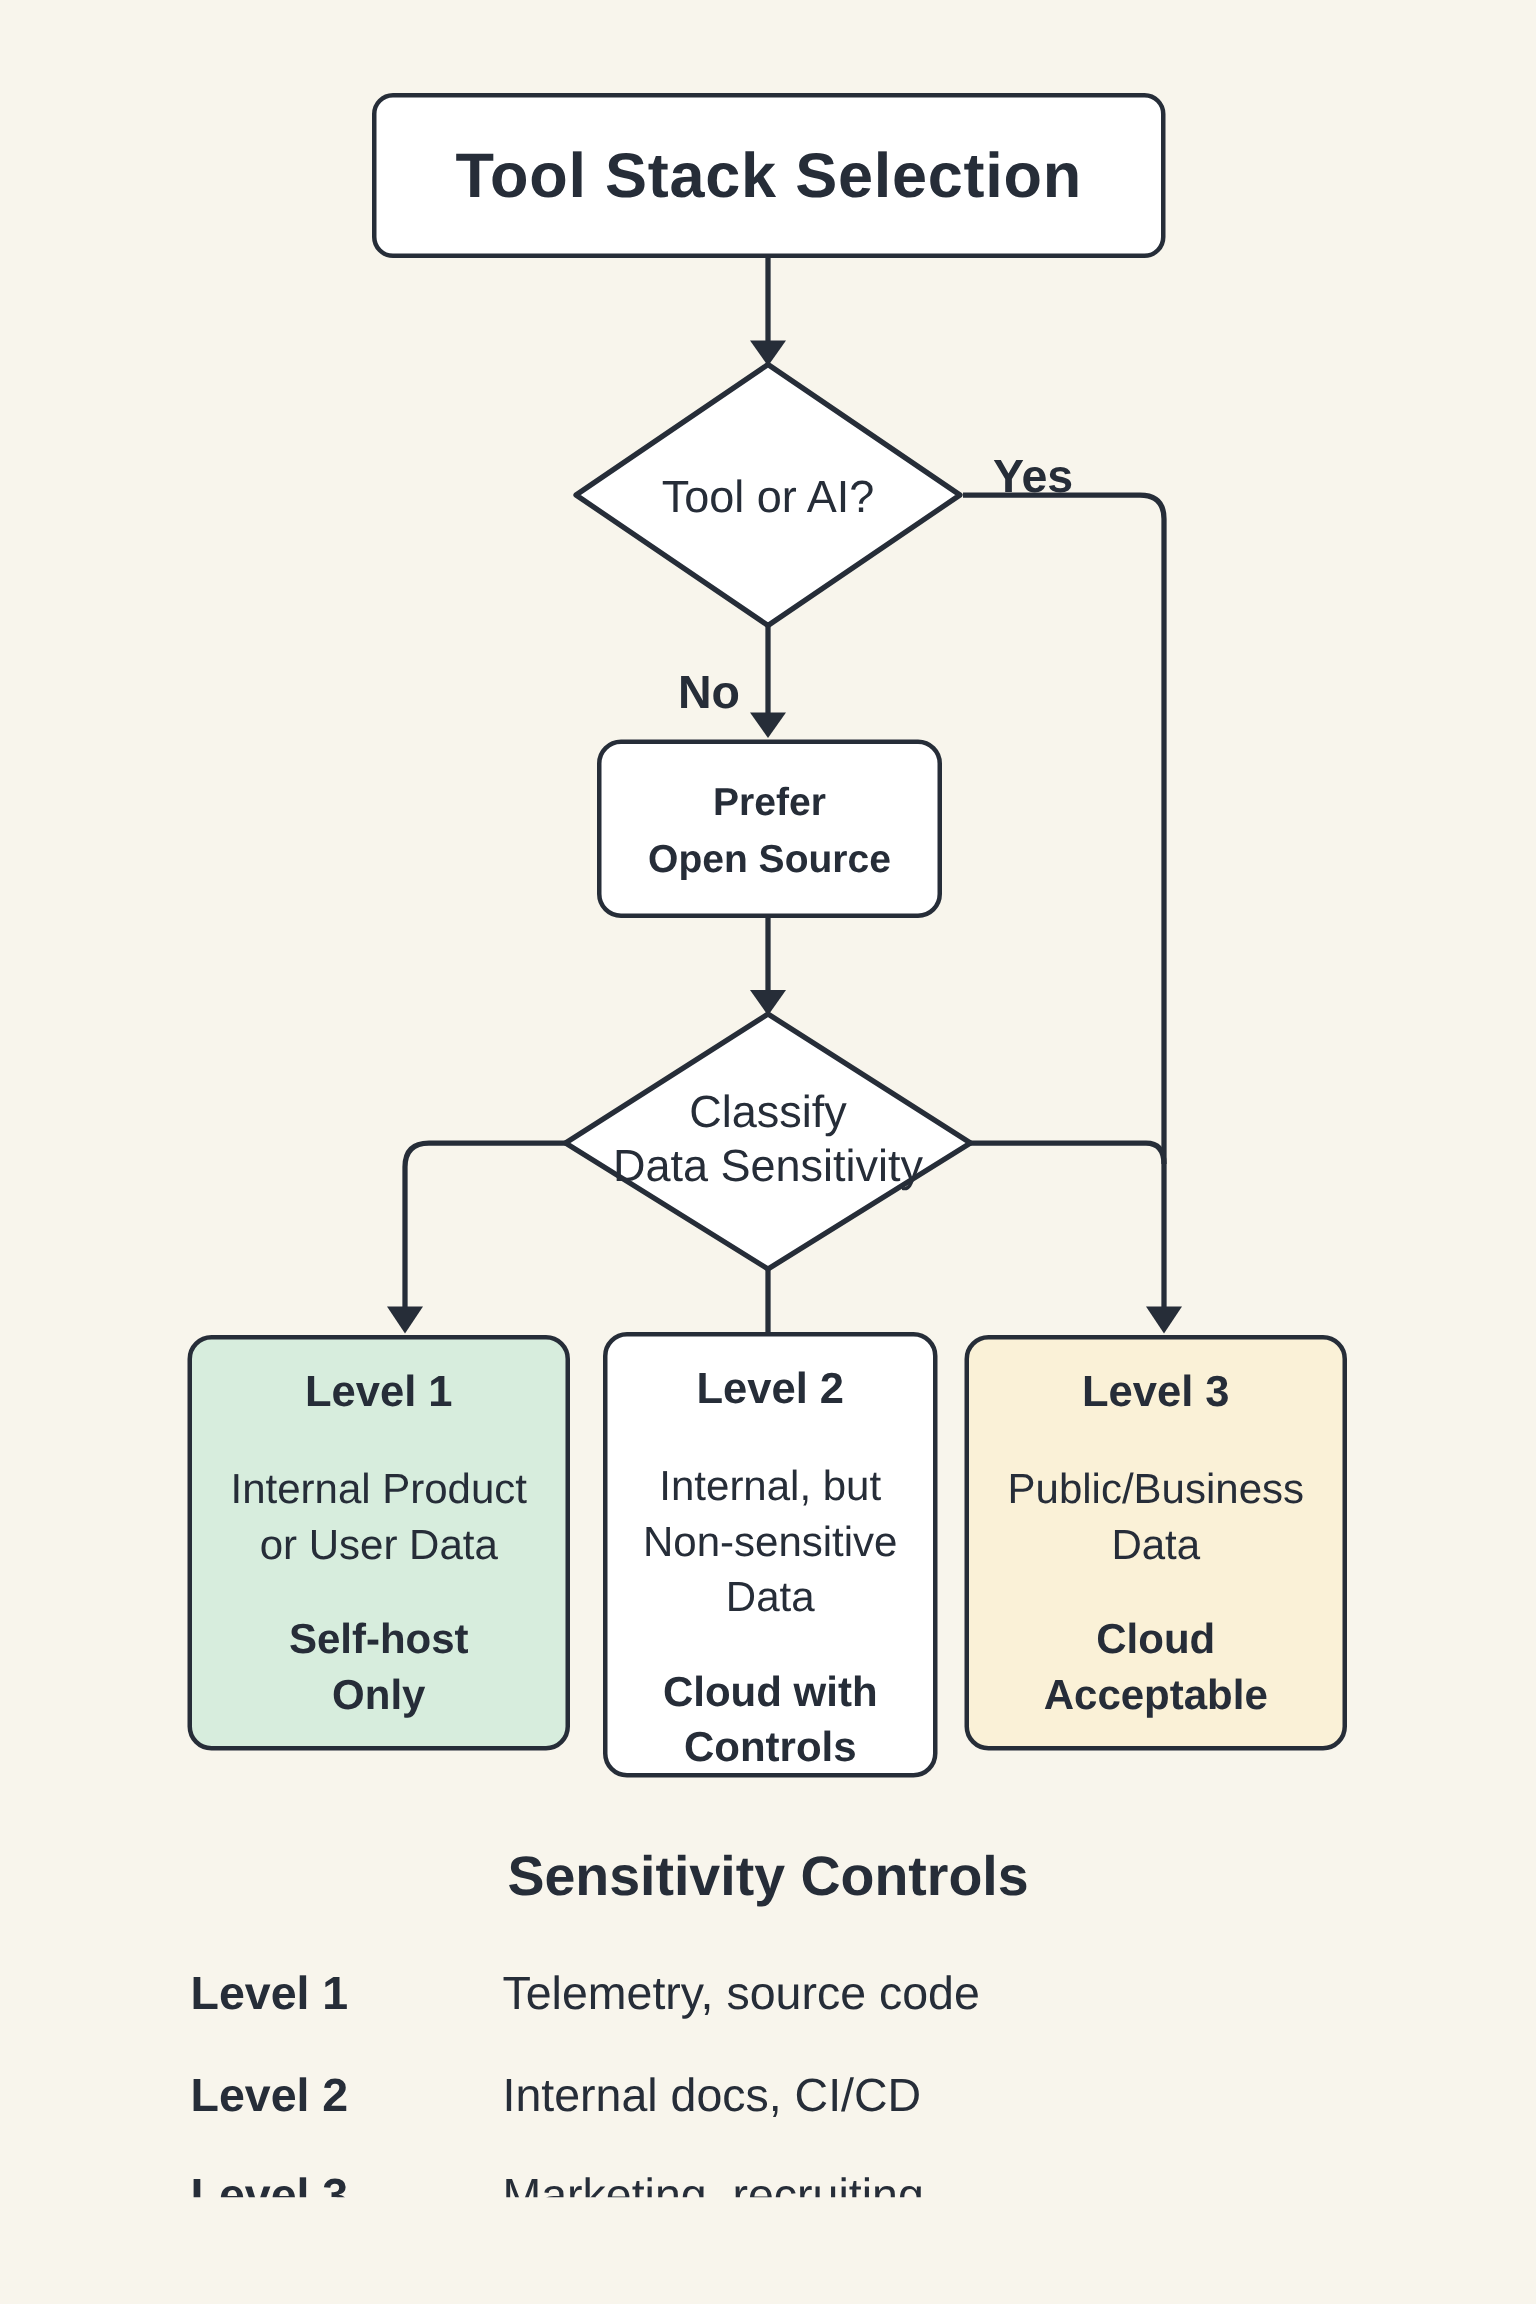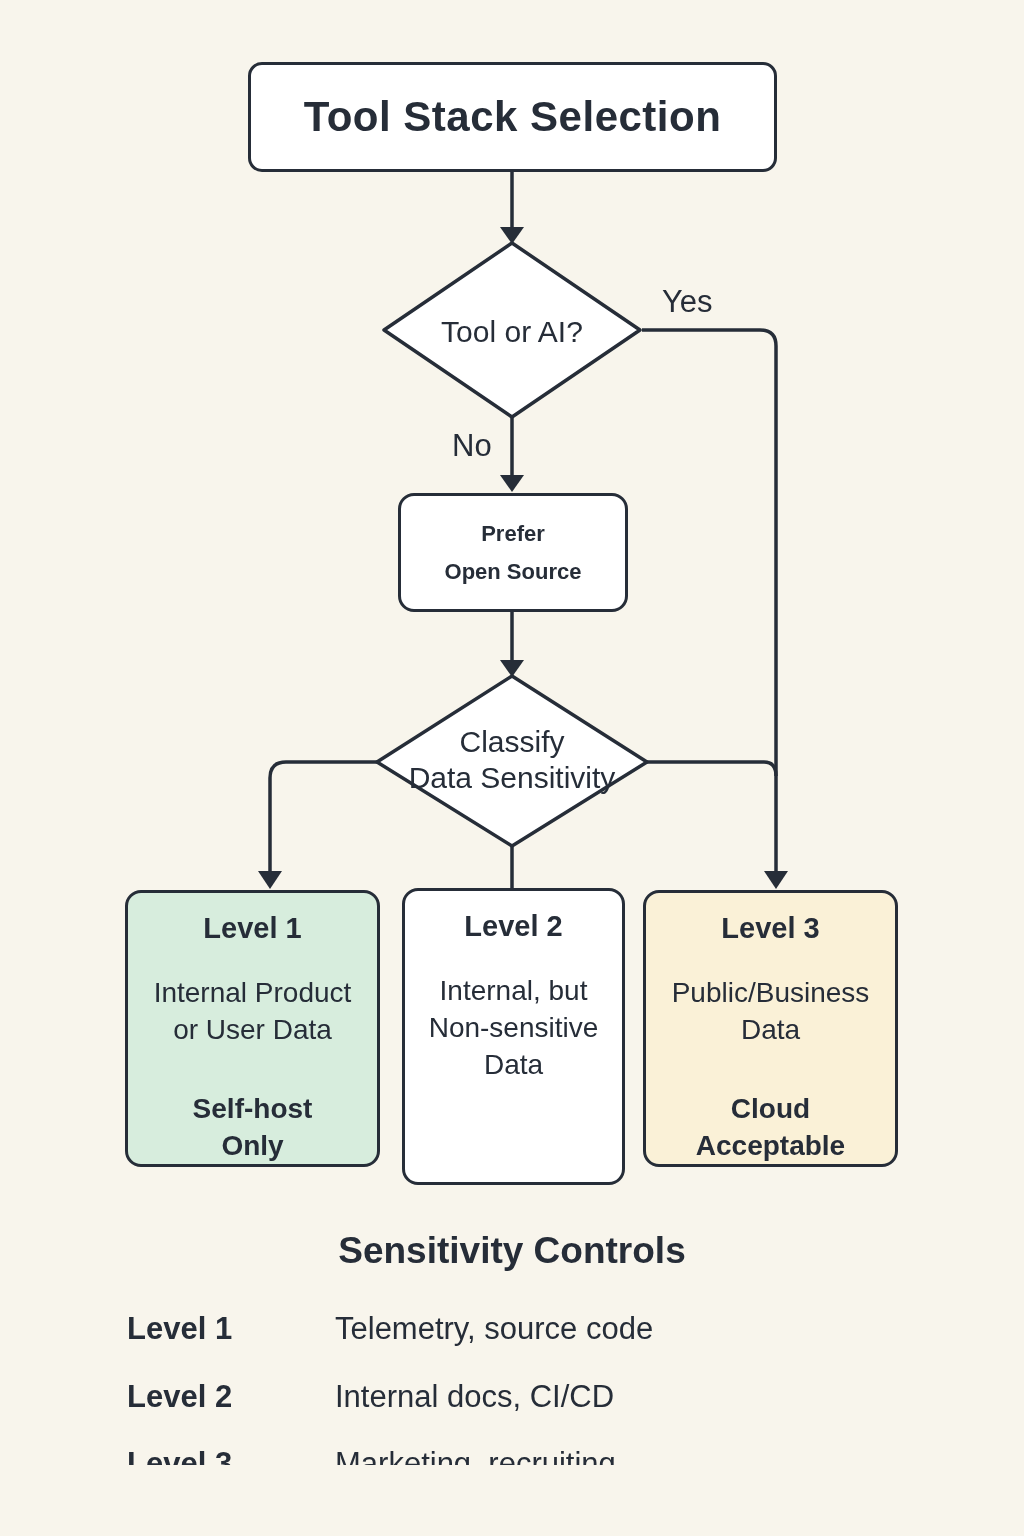--- a/index.html
+++ b/index.html
@@ -32,51 +32,51 @@
     text-align:center;
   }
   .title-box{
     left:248px;top:62px;width:529px;height:110px;
     border-radius:14px;
     font-size:42px;font-weight:700;letter-spacing:0.5px;
   }
   .process-box{
     left:398px;top:493px;width:230px;height:119px;
     border-radius:16px;
-    font-size:22px;font-weight:600;line-height:38px;
+    font-size:26px;font-weight:600;line-height:38px;
     white-space:pre-line;
   }
   .diamond-label{
     position:absolute;text-align:center;
     font-size:30px;font-weight:500;line-height:36px;
     white-space:pre-line;
   }
   .diamond-label.d1{left:382px;top:314px;width:260px;}
   .diamond-label.d2{left:372px;top:724px;width:280px;}
   .edge-label{
     position:absolute;
-    font-size:31px;font-weight:400;
+    font-size:31px;font-weight:700;margin-top:16px;
   }
   .edge-label.yes{left:662px;top:284px;}
   .edge-label.no{left:452px;top:428px;}
 
   .level-box{
     position:absolute;
     border:3px solid var(--ink);
     border-radius:16px;
     display:flex;flex-direction:column;align-items:center;
     text-align:center;
     padding-top:16px;
   }
   .level-box.l1{left:125px;top:890px;width:255px;height:277px;background:var(--level1-fill);}
   .level-box.l2{left:402px;top:888px;width:223px;height:297px;background:var(--level2-fill);}
   .level-box.l3{left:643px;top:890px;width:255px;height:277px;background:var(--level3-fill);}
   .level-title{font-size:29px;font-weight:600;line-height:38px;}
   .level-desc{margin-top:27px;font-size:28px;line-height:37px;white-space:pre-line;}
-  .level-action{margin-top:42px;font-size:28px;font-weight:600;line-height:37px;white-space:pre-line;}
+  .level-action{margin-top:26px;font-size:28px;font-weight:600;line-height:37px;white-space:pre-line;}
 
   .examples-heading{
     position:absolute;left:0;top:1230px;width:1024px;
     text-align:center;
     font-size:37px;font-weight:700;
   }
   .example-row{position:absolute;left:0;width:1024px;height:40px;}
   .example-row .row-label{position:absolute;left:127px;font-size:31px;font-weight:600;}
   .example-row .row-value{position:absolute;left:335px;font-size:31px;font-weight:400;}
   .example-row.r0{top:1311px;}
@@ -134,20 +134,22 @@
     <div class="level-desc">Internal Product
 or User Data</div>
     <div class="level-action">Self-host
 Only</div>
   </div>
   <div class="level-box l2">
     <div class="level-title">Level 2</div>
     <div class="level-desc">Internal, but
 Non-sensitive
 Data</div>
+    <div class="level-action">Cloud with
+Controls</div>
   </div>
   <div class="level-box l3">
     <div class="level-title">Level 3</div>
     <div class="level-desc">Public/Business
 Data</div>
     <div class="level-action">Cloud
 Acceptable</div>
   </div>
 
   <div class="examples-heading">Sensitivity Controls</div>

